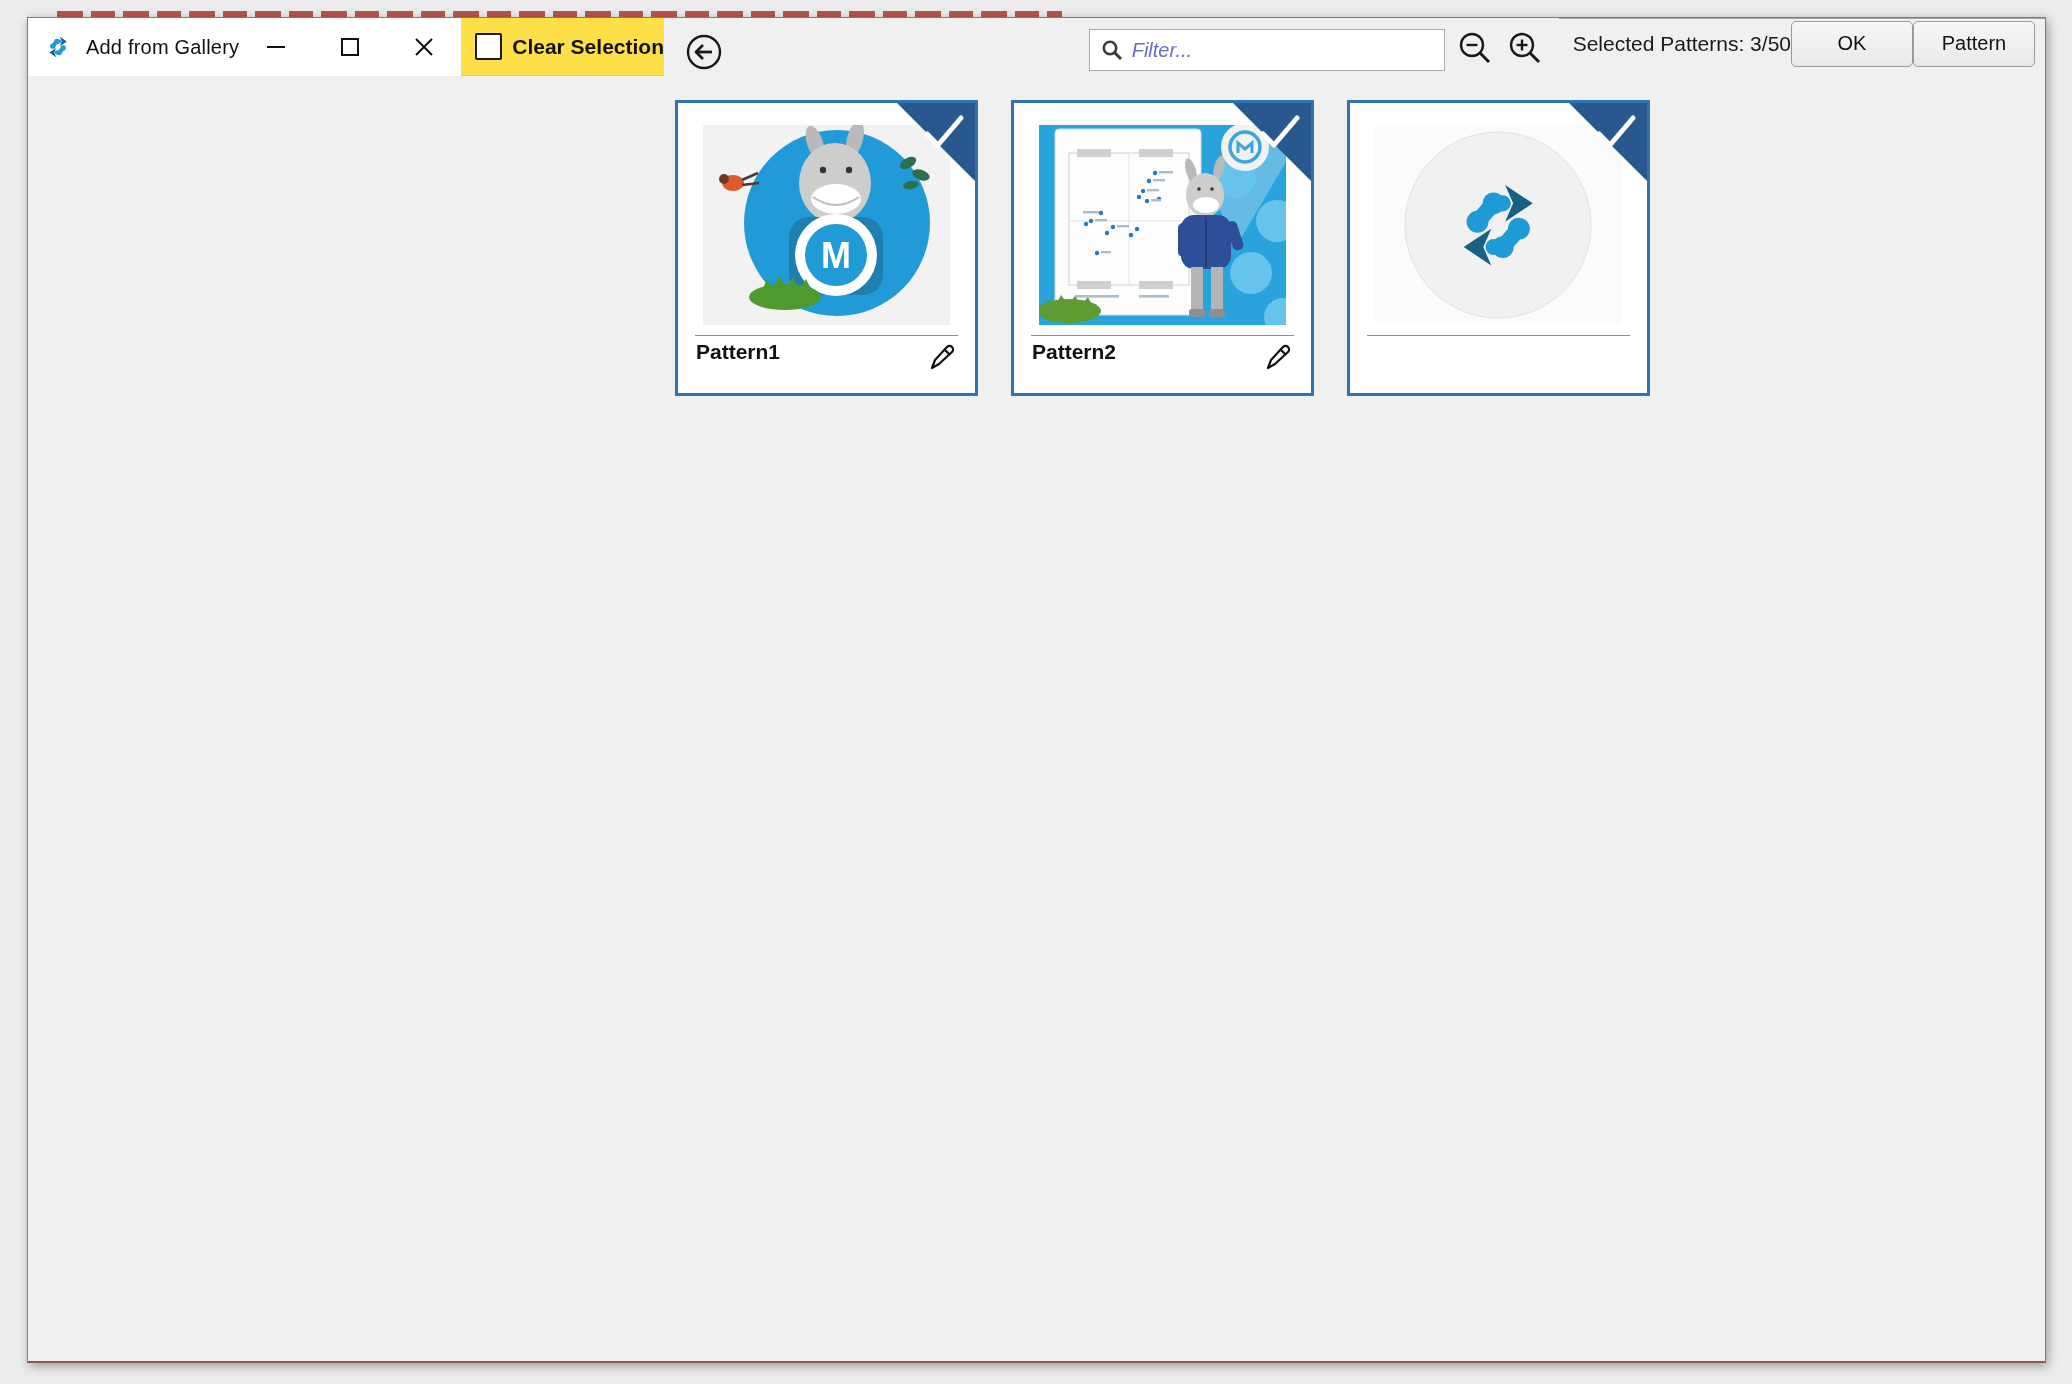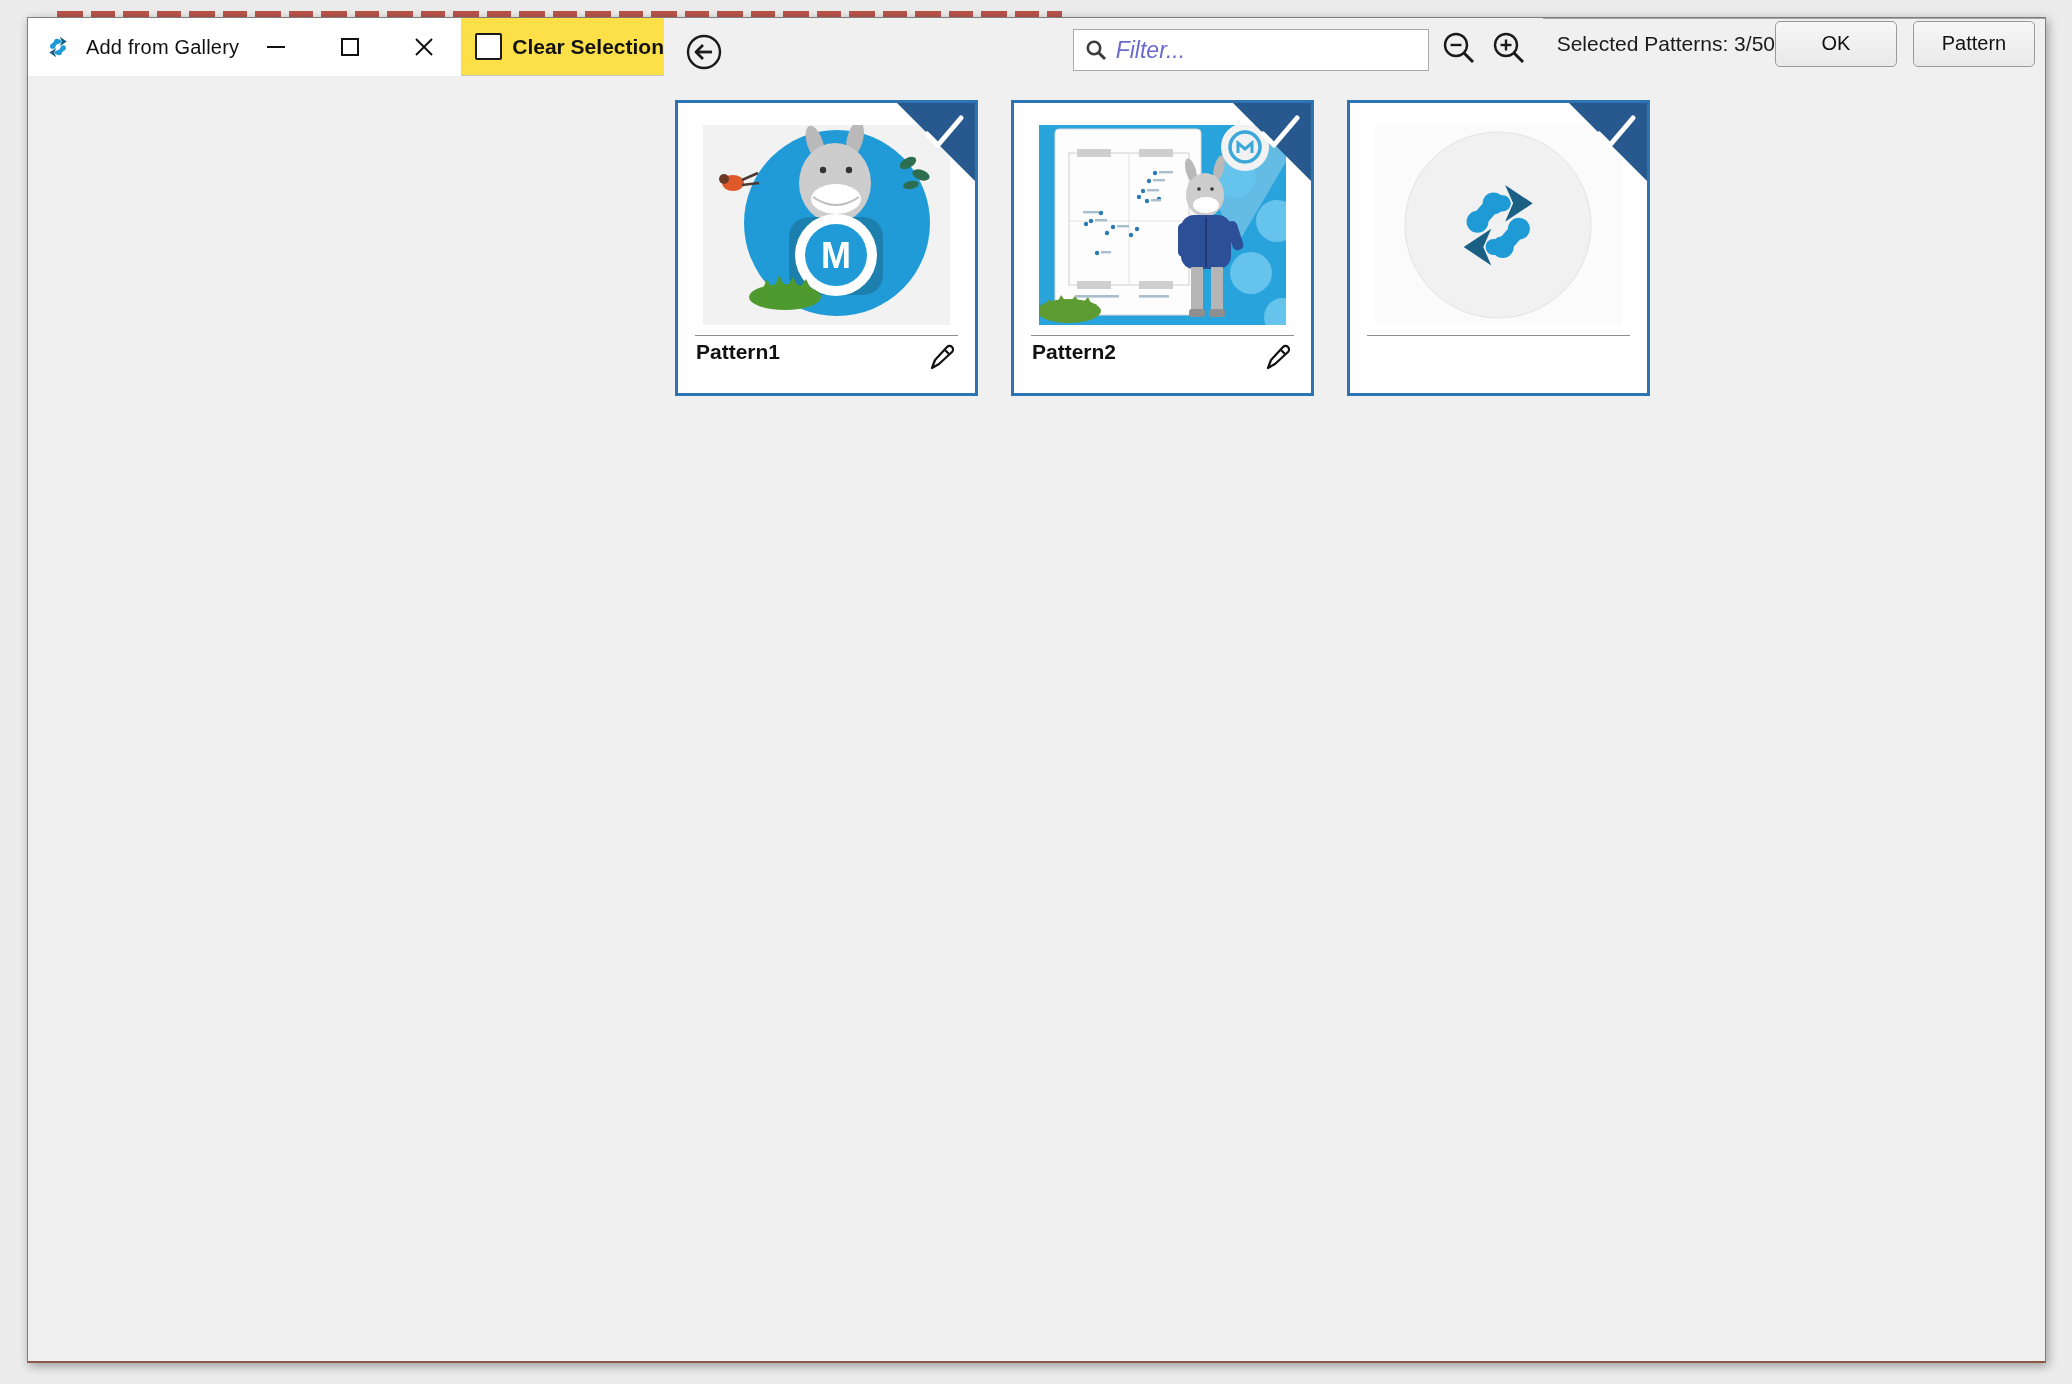--- a/index.html
+++ b/index.html
@@ -33,21 +33,21 @@
   .selectbar-label { font-size:21px; font-weight:700; color:#111; margin-left:10px; }
 
   
   .content { position:relative; flex:1 1 auto; background:#f0f0f0; }
   .back-btn { position:absolute; left:20px; top:14px; width:40px; height:40px; background:transparent; border:none; cursor:pointer; padding:0; }
   .back-btn svg { width:40px; height:40px; }
 
   .filter-row { position:absolute; top:11px; right:14px; display:flex; align-items:center; gap:10px; }
   .filter-box { width:356px; height:42px; background:#fff; border:1px solid #a9a9a9; display:flex; align-items:center; padding:0 10px; }
   .filter-box svg { width:24px; height:24px; flex:0 0 auto; }
-  .filter-input { flex:1; border:none; outline:none; font-size:23px; font-style:italic; color:#333; margin-left:8px; background:transparent; font-family:"Liberation Sans", sans-serif; }
+  .filter-input { flex:1; border:none; outline:none; font-size:20px; font-style:italic; color:#333; margin-left:8px; background:transparent; font-family:"Liberation Sans", sans-serif; }
   .filter-input::placeholder { color:#6b6bce; font-style:italic; opacity:1; }
   .mag-btn { width:40px; height:40px; border:none; background:transparent; cursor:pointer; padding:0; }
   .mag-btn svg { width:38px; height:38px; }
 
   
   .cards { position:absolute; left:11px; top:82px; display:flex; gap:33px; }
   .card { position:relative; width:303px; height:296px; background:#fff; border:3px solid #2e74b5; cursor:pointer; }
   .corner-tri { position:absolute; top:0; right:0; width:0; height:0;
     border-top:78px solid #27598f; border-left:78px solid transparent; z-index:3; }
   .tick { position:absolute; top:9px; right:8px; width:46px; height:40px; z-index:4; }
@@ -55,21 +55,21 @@
   .thumb svg { display:block; }
   .card-divider { position:absolute; left:17px; right:17px; top:232px; height:1px; background:#8f8f8f; }
   .card-footer { position:absolute; left:18px; right:16px; bottom:9px; height:44px; display:flex; justify-content:space-between; }
   .card-label { font-size:21px; font-weight:700; color:#111; }
   .edit-btn { width:36px; height:36px; background:transparent; border:none; cursor:pointer; padding:0; }
   .edit-btn svg { width:34px; height:34px; }
 
   
   .footer { height:58px; border-top:1px solid #a3a3a3; background:#f0f0f0; display:flex; align-items:center; padding:0 10px 8px 14px; flex:0 0 auto; }
   .status { font-size:21px; color:#1a1a1a; }
-  .footer-btns { margin-left:auto; display:flex; gap:16px; }
+  .footer-btns { margin-left:auto; display:flex; }
   .dlg-btn { width:122px; height:46px; font-size:20px; color:#111; font-family:"Liberation Sans", sans-serif;
     background:linear-gradient(#f7f7f7,#e9e9e9); border:1px solid #9a9a9a; border-radius:5px; cursor:pointer; }
 </style>
 </head>
 <body>
 
 <div class="bg-red-text"></div>
 
 <div class="dialog">
 

